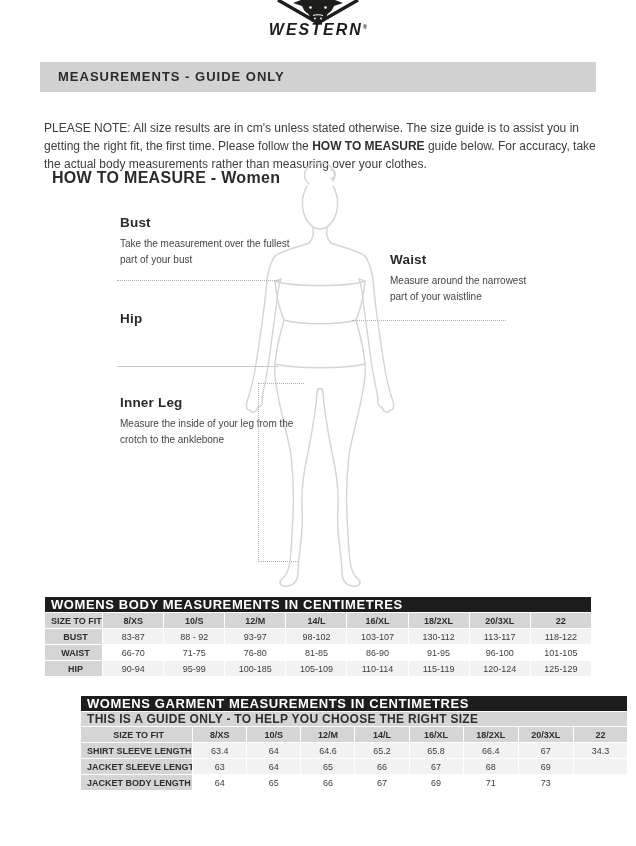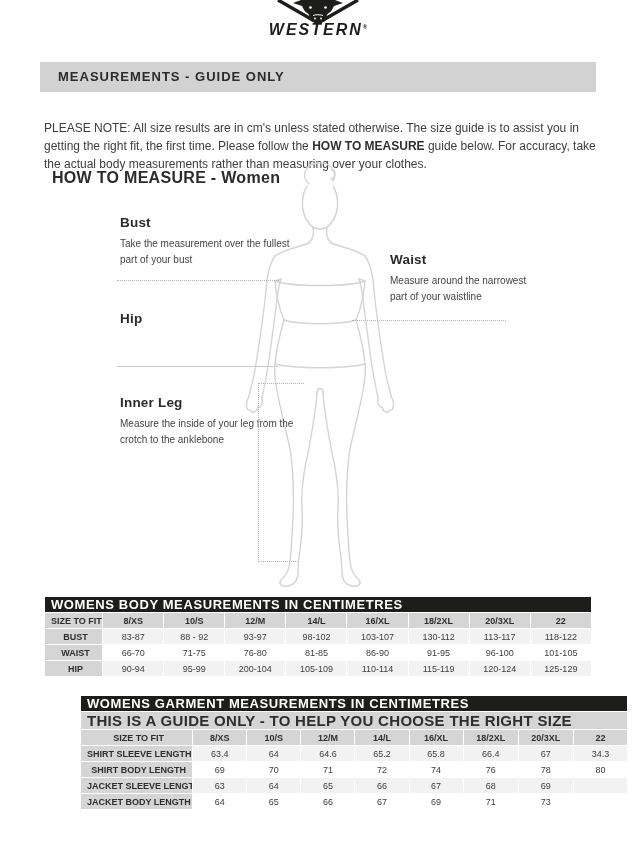--- a/index.html
+++ b/index.html
@@ -67,21 +67,21 @@
   table.meas th,table.meas td{
     border:1px solid #ffffff;padding:0 2px;text-align:center;
     height:15px;overflow:hidden;white-space:nowrap;
   }
   table.meas tr.bar th{
     background:#1d1d1b;color:#ffffff;text-align:left;padding-left:6px;
     font-size:13px;letter-spacing:.6px;font-weight:bold;
   }
   table.meas tr.subtitle th{
     background:#d5d5d5;color:#2e2e2e;text-align:left;padding-left:6px;
-    font-size:15px;letter-spacing:.3px;font-weight:bold;height:14px;
+    font-size:12px;letter-spacing:.3px;font-weight:bold;height:14px;
   }
   table.meas tr.head th{
     background:#d5d5d5;color:#2e2e2e;font-weight:bold;
   }
   table.meas tr.head th:first-child,
   table.meas th.rowlabel{
     text-align:center;padding-left:6px;
   }
   table.meas th.rowlabel{
     background:#d5d5d5;color:#2e2e2e;font-weight:bold;
@@ -219,21 +219,21 @@
         <td>81-85</td>
         <td>86-90</td>
         <td>91-95</td>
         <td>96-100</td>
         <td>101-105</td>
       </tr>
       <tr class="stripe">
         <th class="rowlabel">HIP</th>
         <td>90-94</td>
         <td>95-99</td>
-        <td>200-104</td>
+        <td>100-185</td>
         <td>105-109</td>
         <td>110-114</td>
         <td>115-119</td>
         <td>120-124</td>
         <td>125-129</td>
       </tr>
     </tbody>
 </table>
 
 <table class="abs meas tbl-garment">
@@ -270,31 +270,20 @@
         <th class="rowlabel">SHIRT SLEEVE LENGTH</th>
         <td>63.4</td>
         <td>64</td>
         <td>64.6</td>
         <td>65.2</td>
         <td>65.8</td>
         <td>66.4</td>
         <td>67</td>
         <td>34.3</td>
       </tr>
-      <tr class="plain">
-        <th class="rowlabel">SHIRT BODY LENGTH</th>
-        <td>69</td>
-        <td>70</td>
-        <td>71</td>
-        <td>72</td>
-        <td>74</td>
-        <td>76</td>
-        <td>78</td>
-        <td>80</td>
-      </tr>
       <tr class="stripe">
         <th class="rowlabel">JACKET SLEEVE LENGTH</th>
         <td>63</td>
         <td>64</td>
         <td>65</td>
         <td>66</td>
         <td>67</td>
         <td>68</td>
         <td>69</td>
         <td class="empty"></td>

